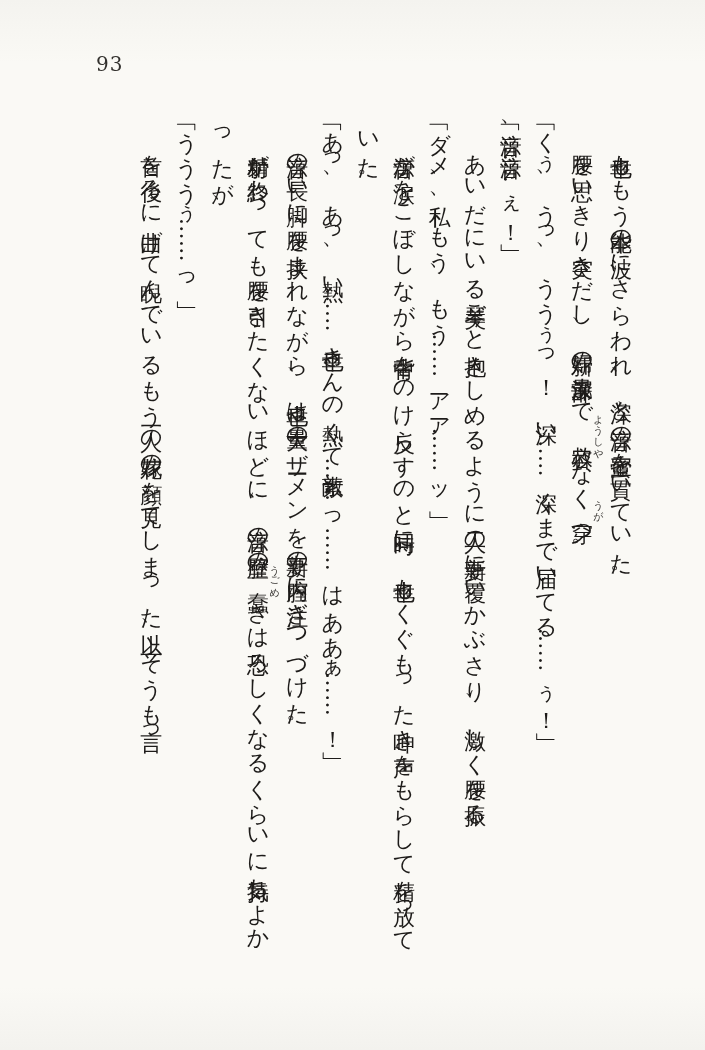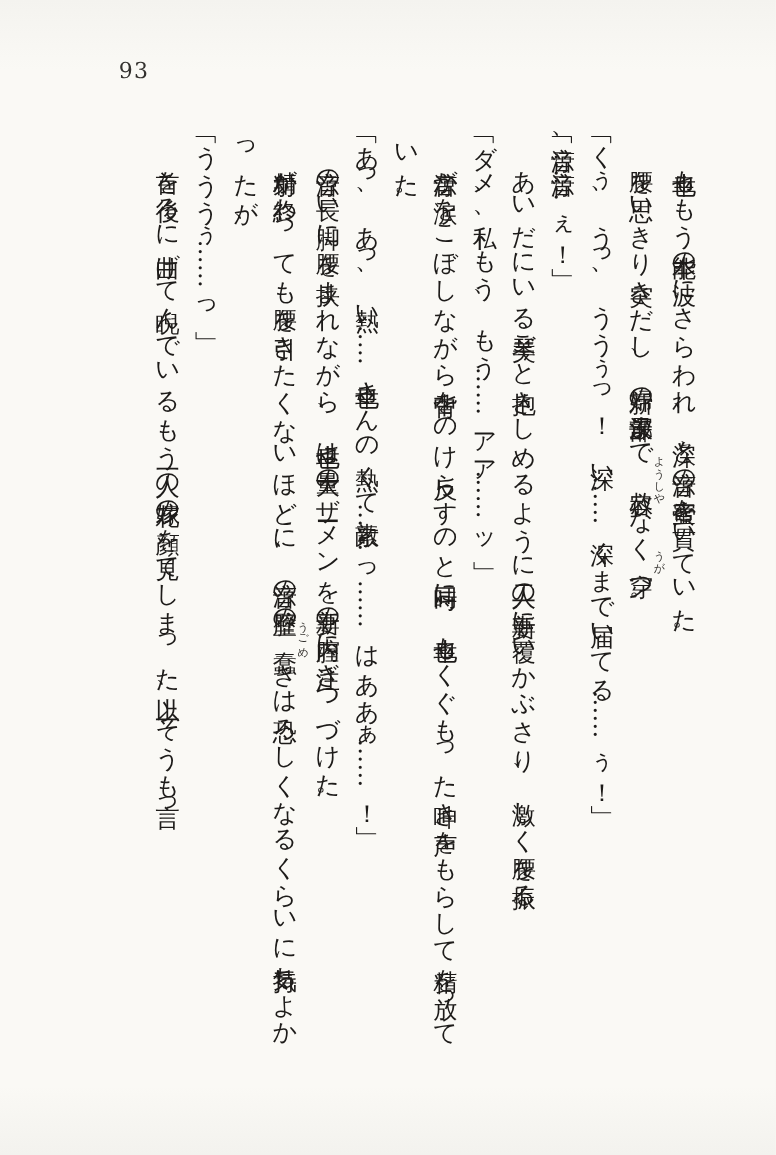--- a/index.html
+++ b/index.html
@@ -12,21 +12,21 @@
     font-family: "DejaVu Serif", "Liberation Serif", serif;
   }
   .scan-page {
     position: absolute;
     inset: 0;
     background: linear-gradient(180deg, #f4f3ef 0%, #faf9f5 6%, #faf9f5 94%, #f3f2ee 100%);
   }
   .page-number {
     position: absolute;
     top: 52px;
-    left: 108px;
+    left: 96px;
     font-size: 20px;
     color: #33312e;
     letter-spacing: 1px;
   }
   .text-block {
     position: absolute;
     top: 117px;
     right: 66px;
     height: 838px;
     writing-mode: vertical-rl;

